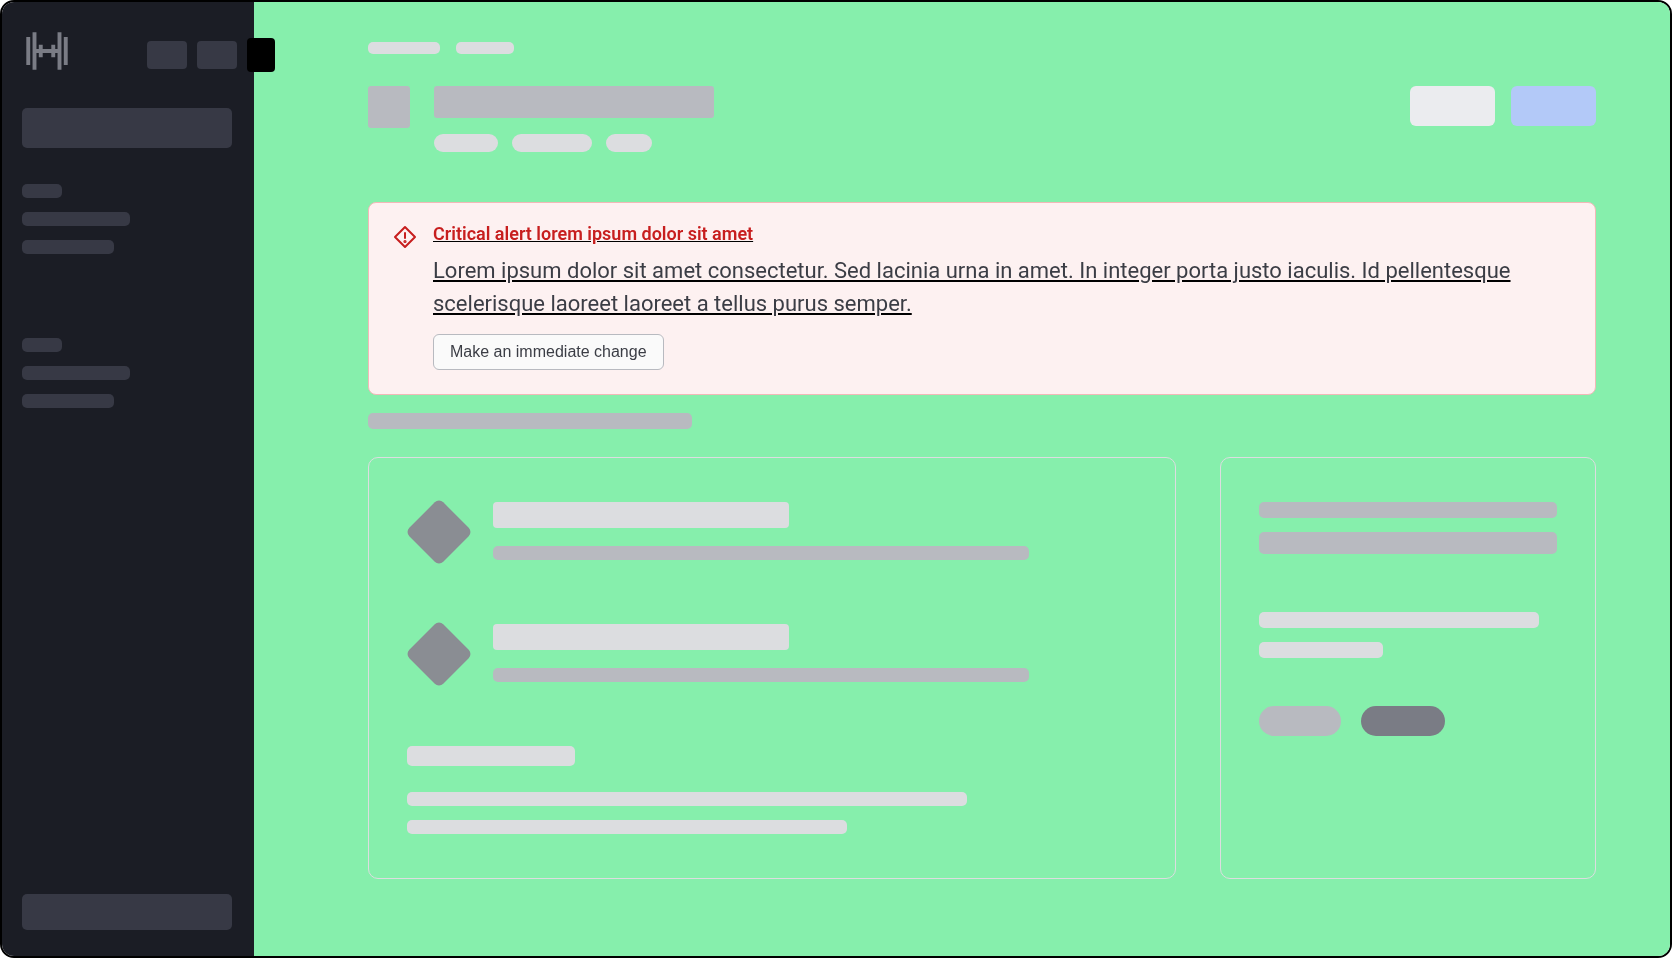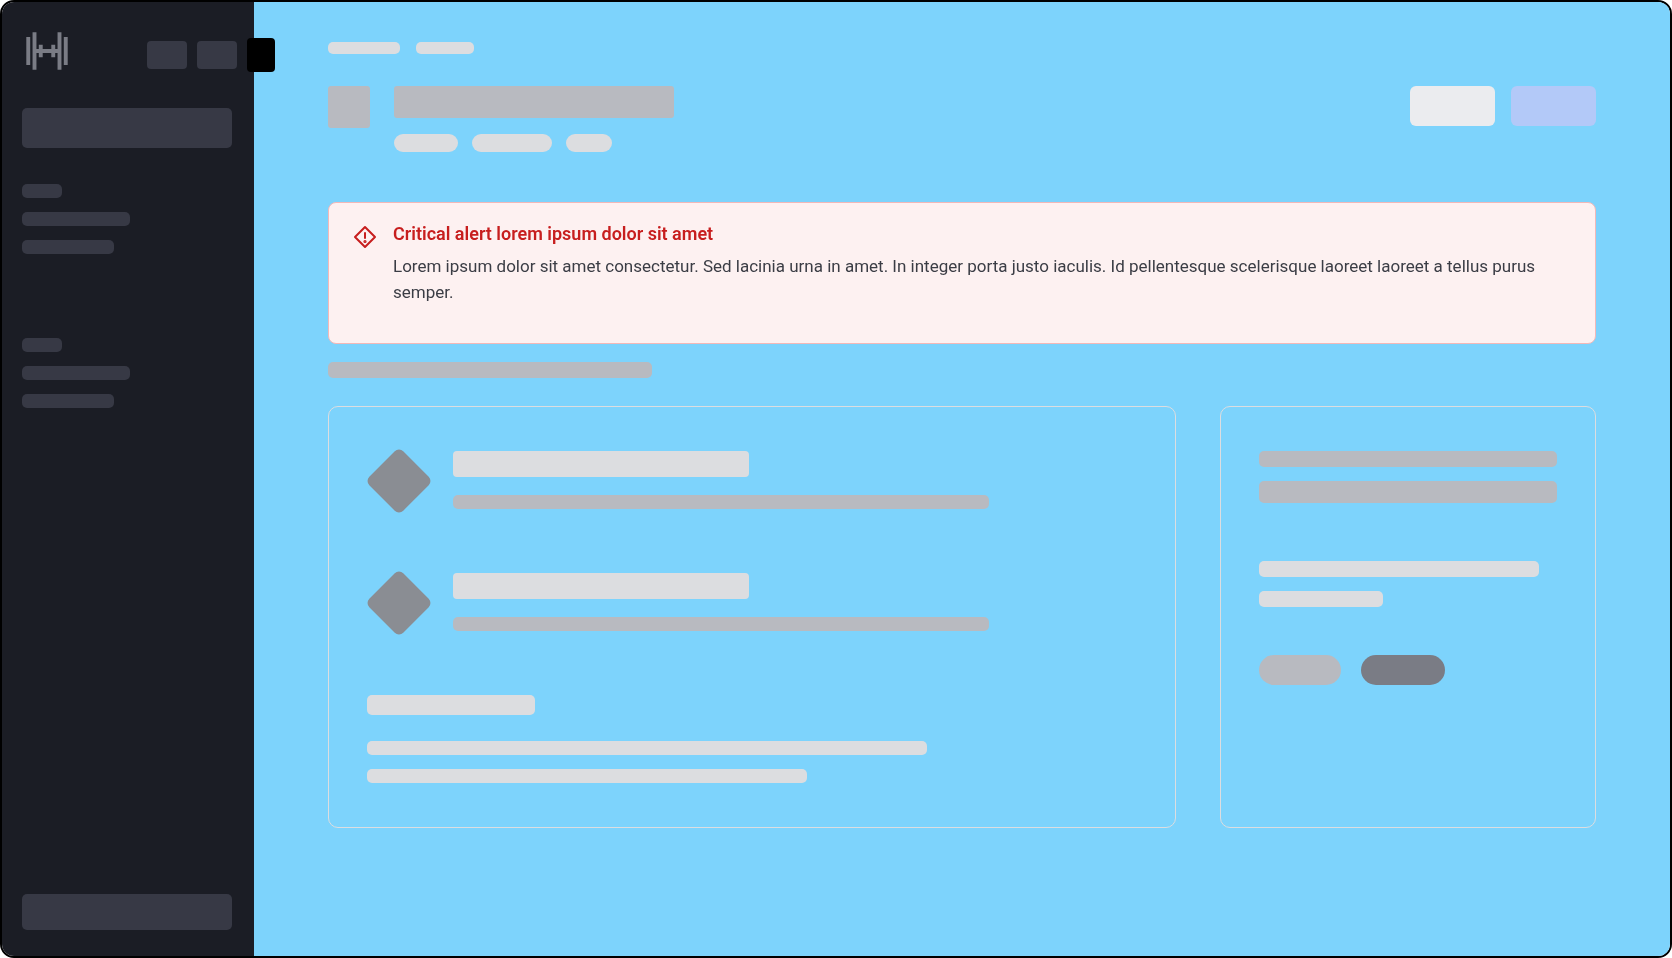--- a/index.html
+++ b/index.html
@@ -13,41 +13,41 @@
   .top-tab { width: 40px; height: 28px; border-radius: 4px; background: #373945; }
   .top-tab.active { width: 28px; height: 34px; background: #000; border-radius: 4px; }
   .sidebar .ph { border-radius: 5px; background: #373945; }
   .sb-sel { width: 210px; height: 40px; margin-top: 4px; margin-bottom: 36px; }
   .sb-h { width: 40px; height: 14px; margin-bottom: 14px; }
   .sb-i { width: 108px; height: 14px; margin-bottom: 14px; }
   .sb-group2 { margin-top: 70px; }
   .sb-footer { position: absolute; bottom: 26px; left: 20px; width: 210px; height: 36px; border-radius: 5px; background: #373945; }
 
   
-  .main { flex: 1; height: 100%; background: #7dd3fc; overflow-y: auto; padding: 40px 74px 0 74px; }
+  .main { flex: 1; height: 100%; background: #86efac; overflow-y: auto; padding: 40px 74px 0 114px; text-decoration: underline; }
   .crumbs { display: flex; gap: 16px; margin-bottom: 32px; }
   .crumbs .ph { height: 12px; border-radius: 5px; background: #dcdde0; }
   .header-row { display: flex; align-items: flex-start; justify-content: space-between; margin-bottom: 50px; }
   .header-left { display: flex; align-items: flex-start; gap: 24px; }
   .hdr-icon { width: 42px; height: 42px; background: #b8bac0; border-radius: 3px; }
   .hdr-title-col { display: flex; flex-direction: column; gap: 16px; }
   .hdr-title { width: 280px; height: 32px; background: #b8bac0; border-radius: 3px; }
   .hdr-meta { display: flex; gap: 14px; }
   .hdr-meta .ph { height: 18px; border-radius: 9px; background: #dcdde0; }
   .header-actions { display: flex; gap: 16px; }
   .btn-ph { height: 40px; border-radius: 6px; }
   .btn-sec { width: 85px; background: #ebecef; }
   .btn-pri { width: 85px; background: #b3c9f8; }
 
   
   .alert { border: 1px solid #f2b8b8; background: #fdf1f1; border-radius: 8px; padding: 20px 24px 24px 24px; display: flex; gap: 16px; margin-bottom: 18px; }
   .alert-icon-wrap { flex-shrink: 0; width: 24px; height: 24px; color: #c71e1e; display: flex; align-items: center; justify-content: center; margin-top: 2px; }
   .alert-body { flex: 1; }
   .alert-title { color: #c71e1e; font-weight: 600; font-size: 18px; margin-bottom: 10px; }
-  .alert-desc { color: #3b3d45; font-size: 17px; line-height: 1.5; margin-bottom: 14px; }
+  .alert-desc { color: #3b3d45; font-size: 22px; line-height: 1.5; margin-bottom: 14px; }
   .alert-action-btn { display: inline-block; border: 1px solid #b8bac0; background: #fafafa; color: #3b3d45; font-size: 16px; padding: 8px 16px; border-radius: 6px; cursor: pointer; }
 
   
   .add-alerts { display: flex; align-items: center; gap: 8px; color: #1060ff; font-size: 18px; font-weight: 500; cursor: pointer; margin-bottom: 46px; padding-left: 6px; }
   .add-alerts .chev { width: 18px; height: 18px; }
 
   
   .section-heading { width: 324px; height: 16px; background: #b8bac0; border-radius: 5px; margin-bottom: 28px; }
 
   
@@ -130,20 +130,21 @@
       <div class="alert-icon-wrap">
         <svg viewBox="0 0 24 24" width="24" height="24" fill="none" stroke="currentColor" stroke-width="2" stroke-linecap="round" stroke-linejoin="round">
           <path d="M12 2 L22 12 L12 22 L2 12 Z"></path>
           <line x1="12" y1="8" x2="12" y2="13"></line>
           <circle cx="12" cy="16.5" r="0.6" fill="currentColor"></circle>
         </svg>
       </div>
       <div class="alert-body">
         <div class="alert-title">Critical alert lorem ipsum dolor sit amet</div>
         <div class="alert-desc">Lorem ipsum dolor sit amet consectetur. Sed lacinia urna in amet. In integer porta justo iaculis. Id pellentesque scelerisque laoreet laoreet a tellus purus semper.</div>
+        <button class="alert-action-btn">Make an immediate change</button>
       </div>
     </div>
 
 
     <div class="section-heading"></div>
 
     <div class="cards-row">
       <div class="card card-main">
 
         <div class="feature-row">

